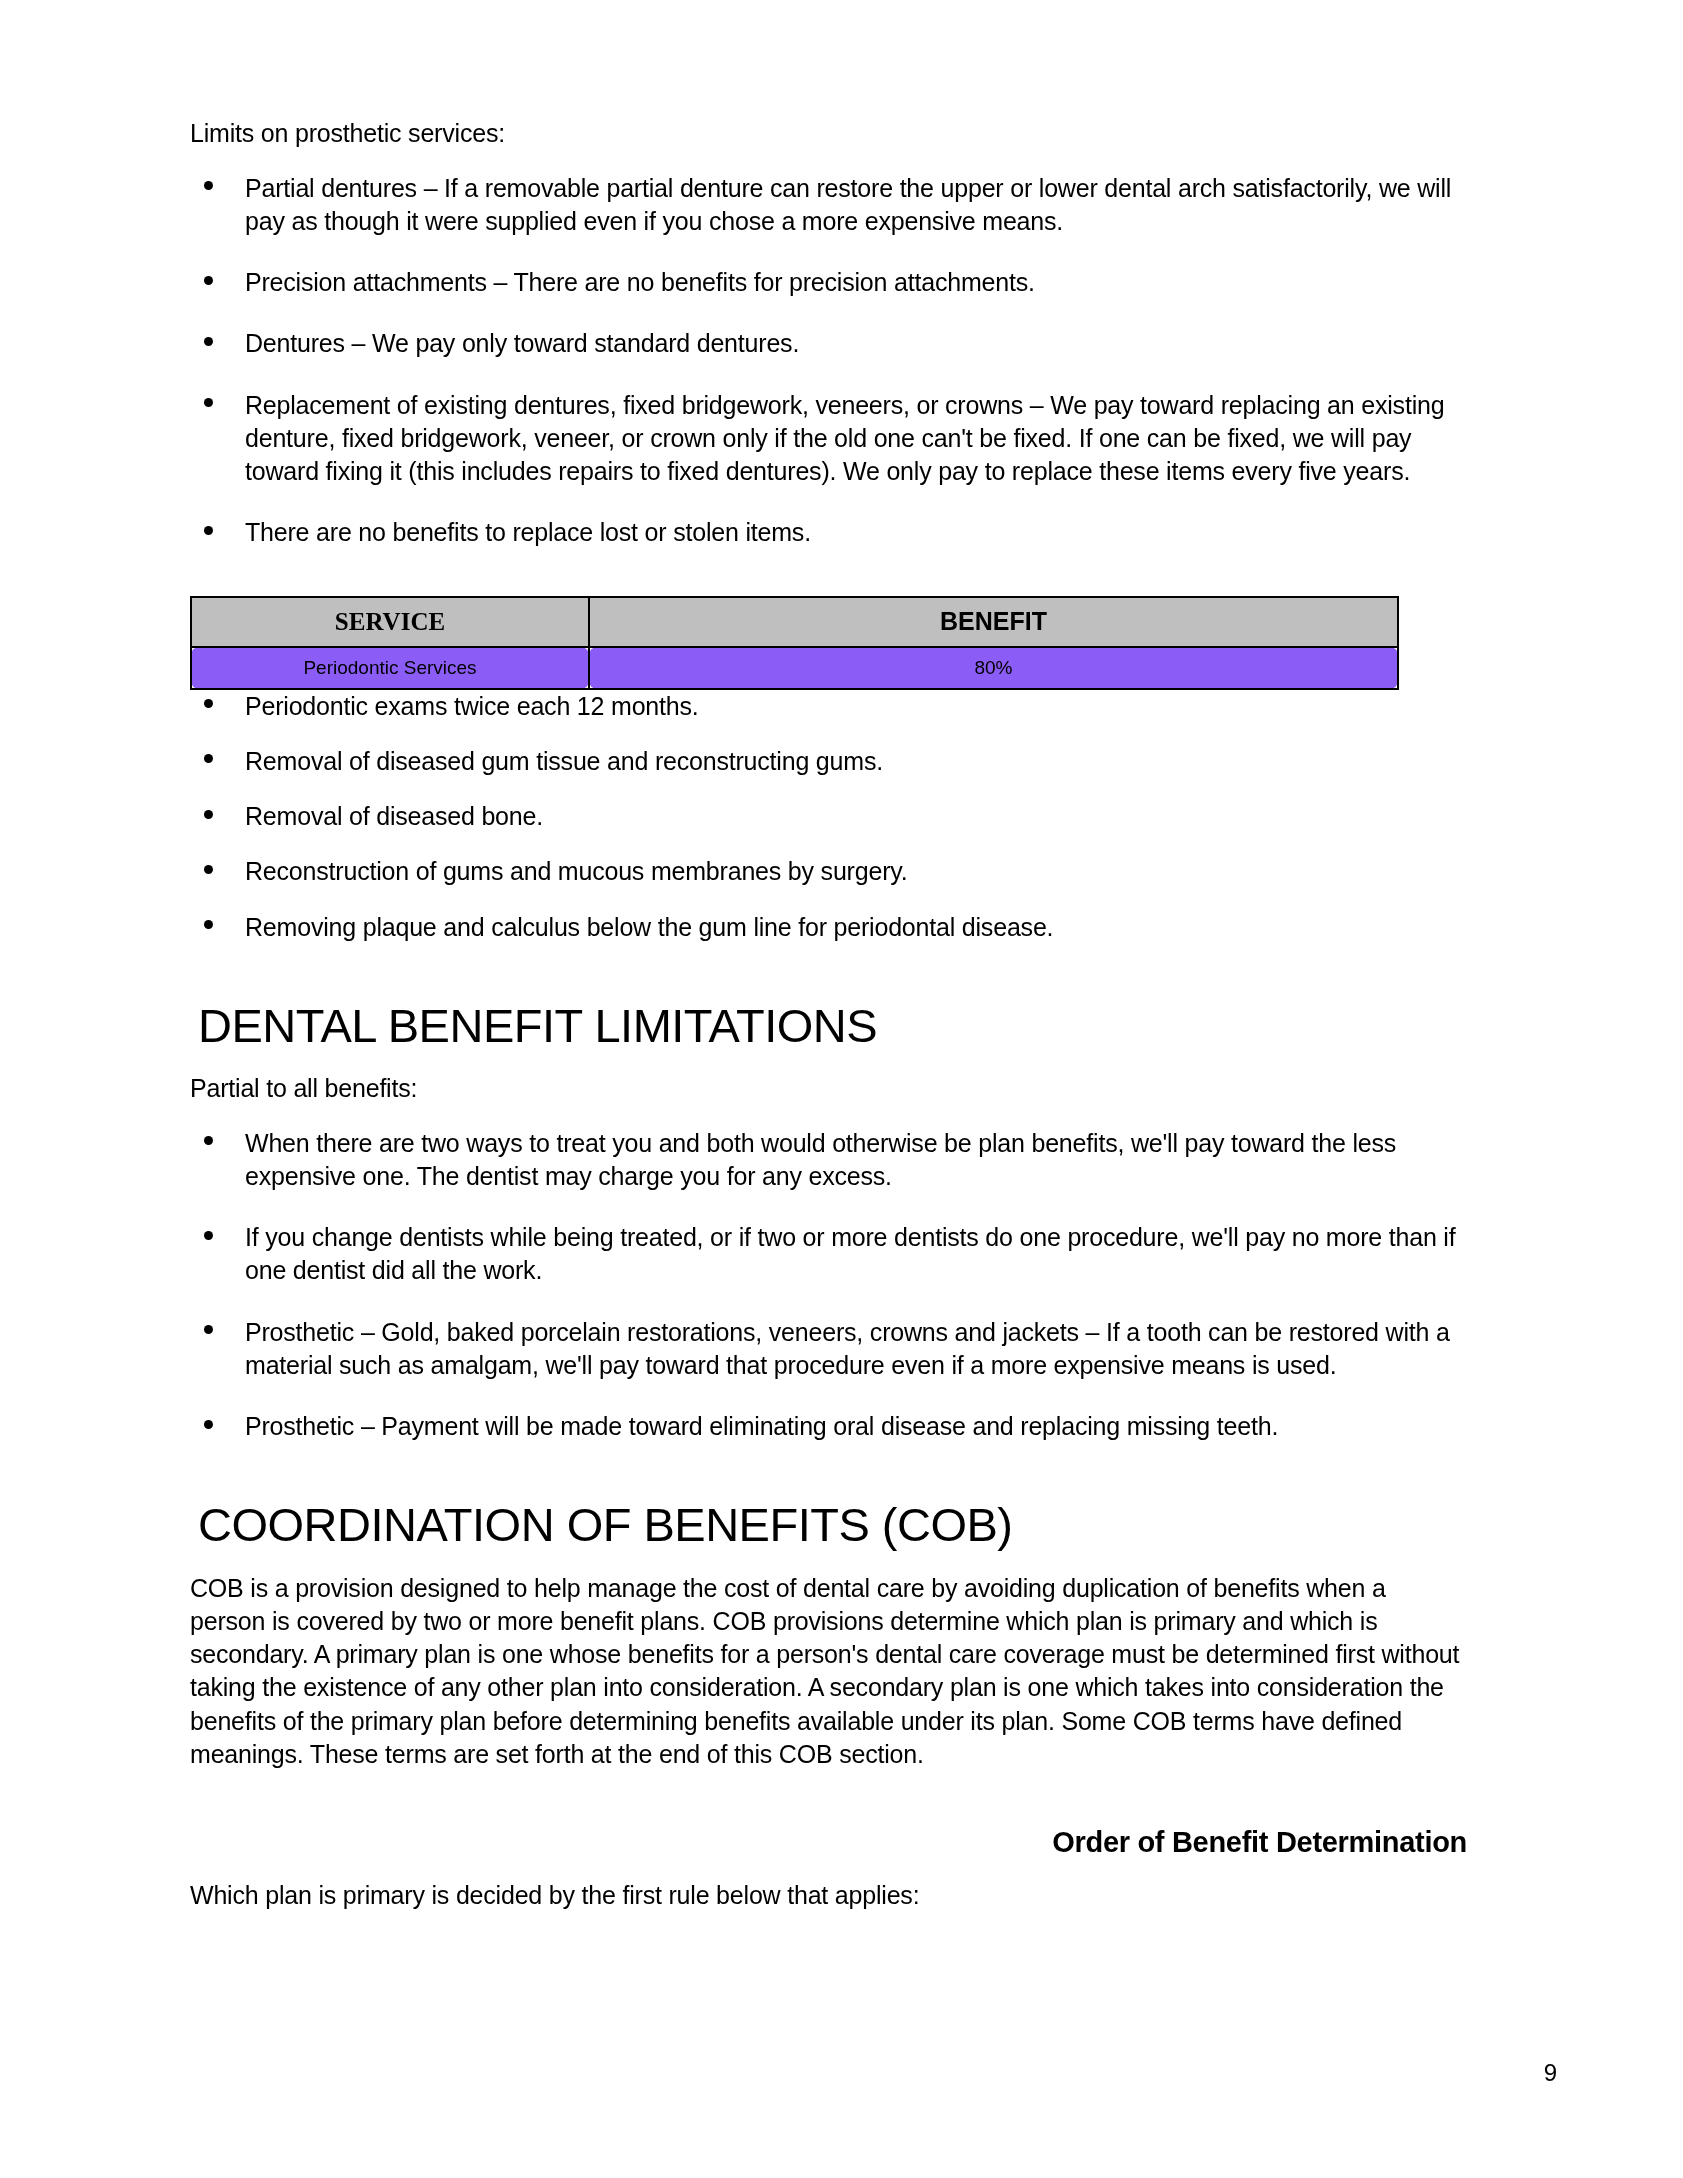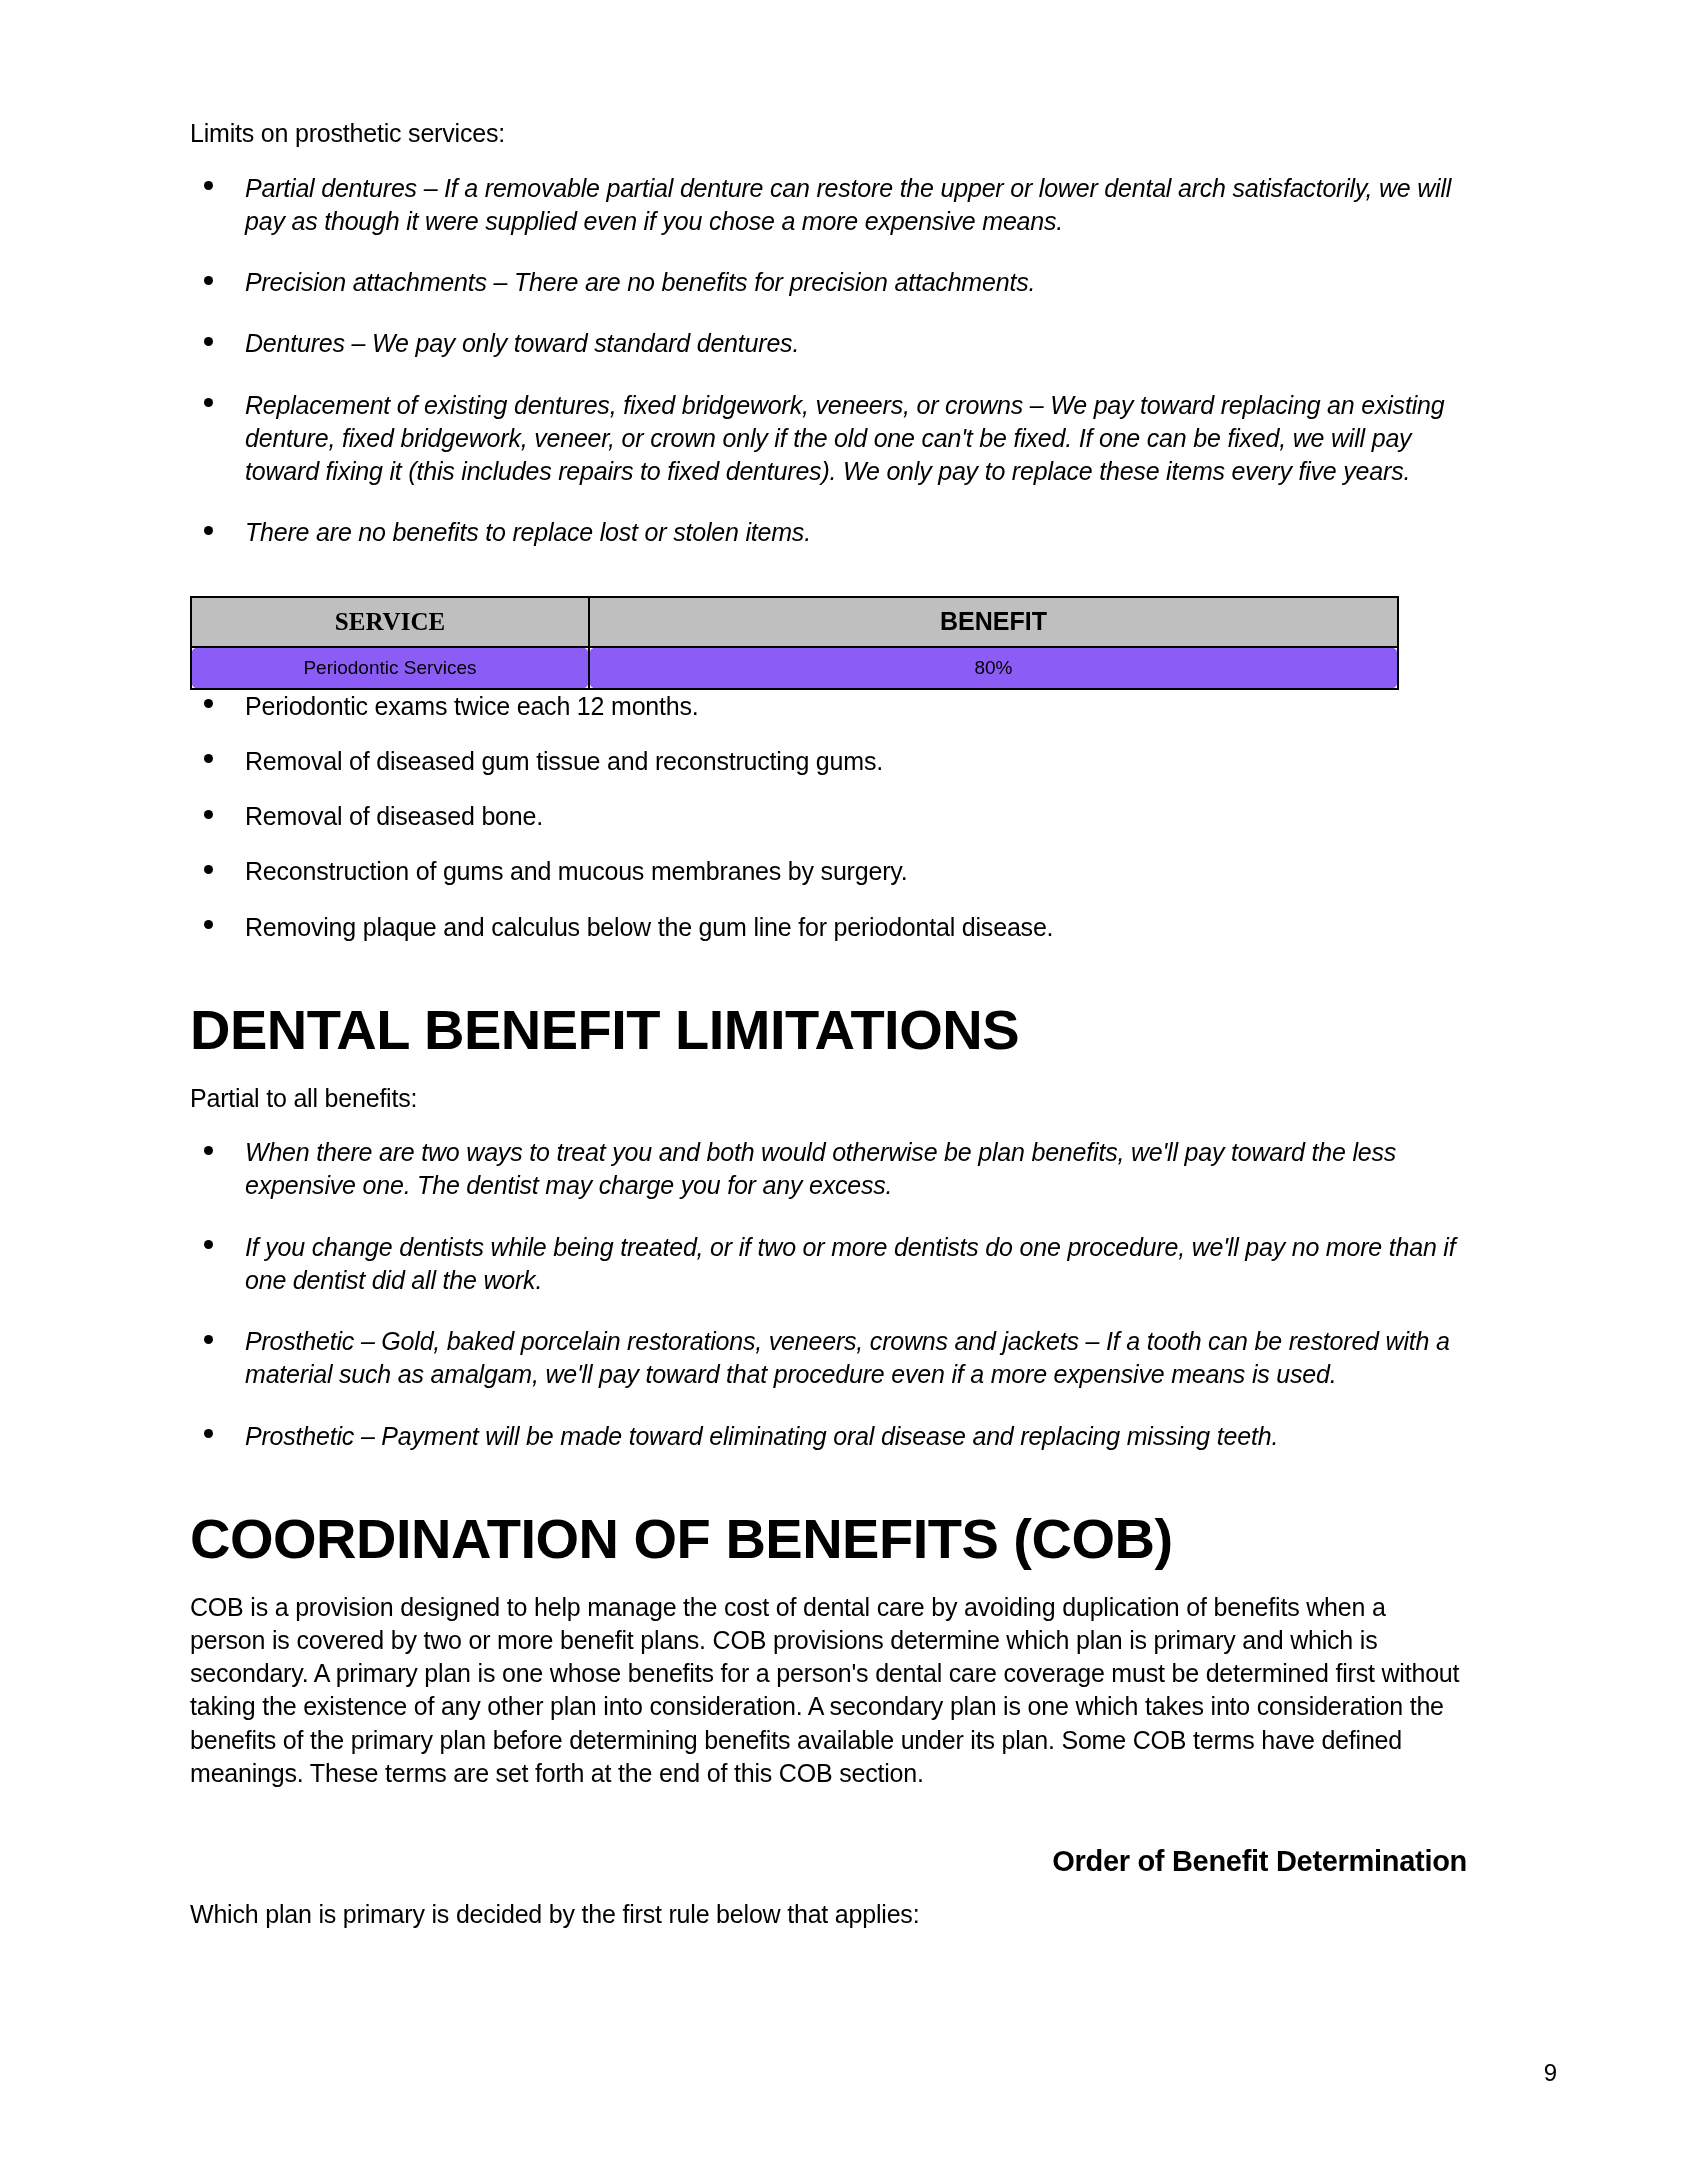--- a/index.html
+++ b/index.html
@@ -52,21 +52,21 @@
     position: absolute;
     left: 14px;
     top: 0.38em;
     width: 9px;
     height: 9px;
     border-radius: 50%;
     background: #000;
     display: block;
   }
 
-  ul.bullets.spaced > li { margin-bottom: 28px; font-style: italic; }
+  ul.bullets.spaced > li { margin-bottom: 28px; }
 
   
   .benefit-table-wrap {
     margin: 46px 0 0 0;
   }
   table.benefit-table {
     border-collapse: collapse;
     width: 1203px;
     margin-left: 0px;
     table-layout: fixed;
@@ -93,23 +93,23 @@
   }
   .col-service { width: 396px; font-family: Liberation Serif, serif; }
   .col-benefit { width: 807px; }
 
   .after-table {
     margin-top: 18px;
   }
 
   
   h1.section-title {
-    font-size: 56px;
-    font-weight: bold;
-    margin: 57px 0 22px 0;
+    font-size: 47px;
+    font-weight: normal;
+    margin: 57px 0 22px 8px;
     letter-spacing: -0.5px;
     line-height: 1.05;
   }
   h2.sub-title {
     font-size: 29px;
     font-weight: bold;
     margin: 55px 0 20px 0;
     letter-spacing: -0.3px;
     text-align: right;
   }

